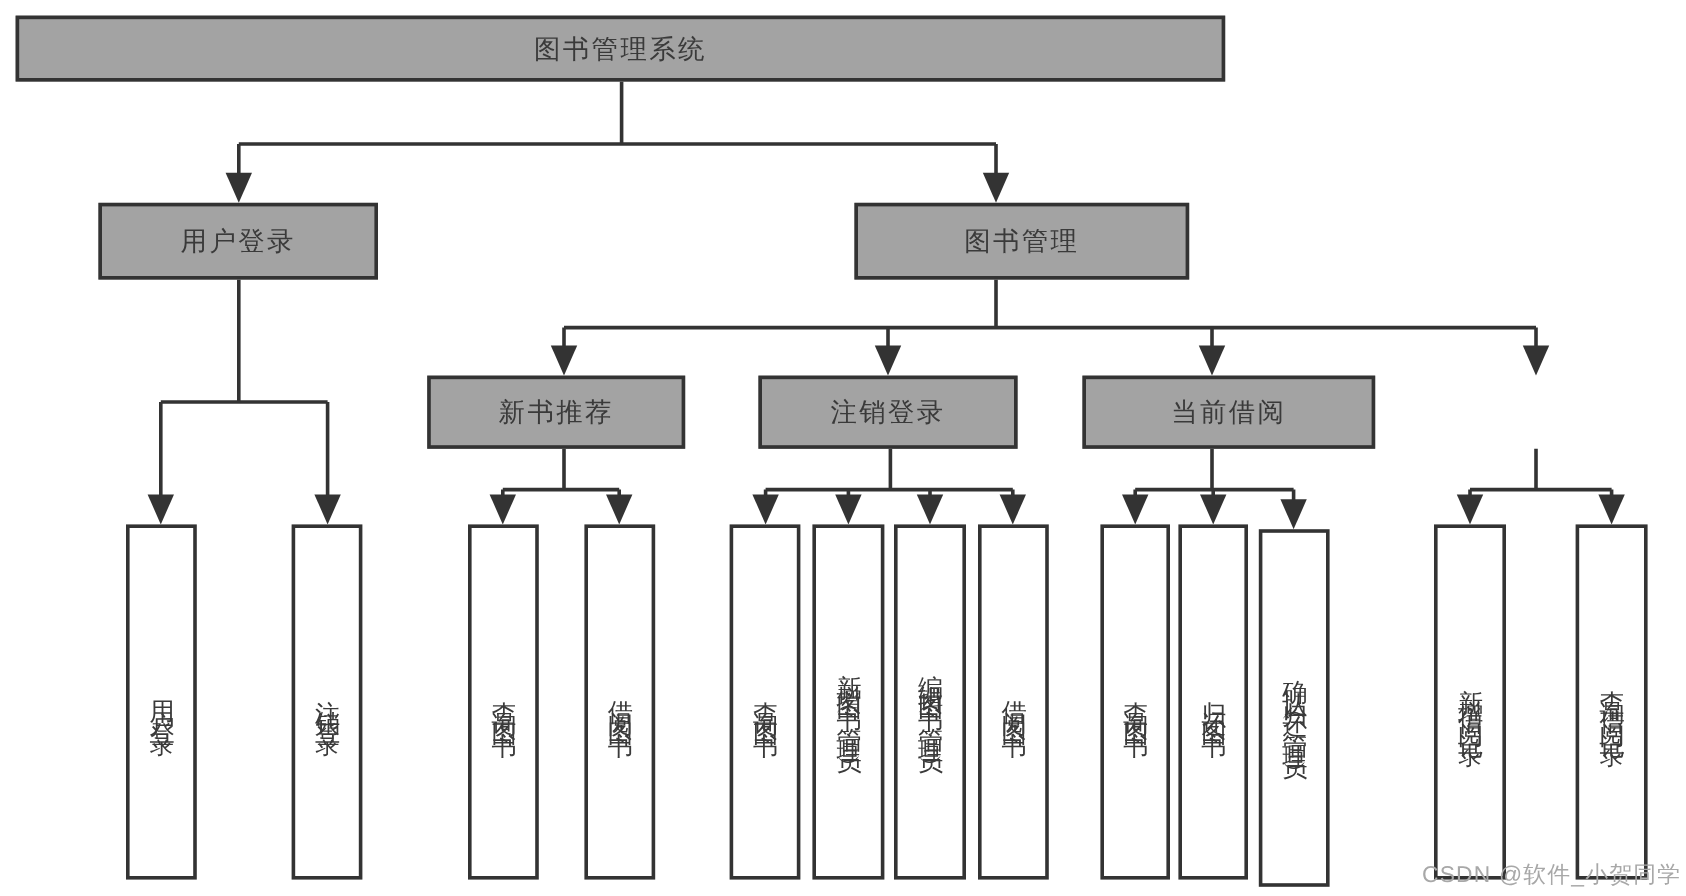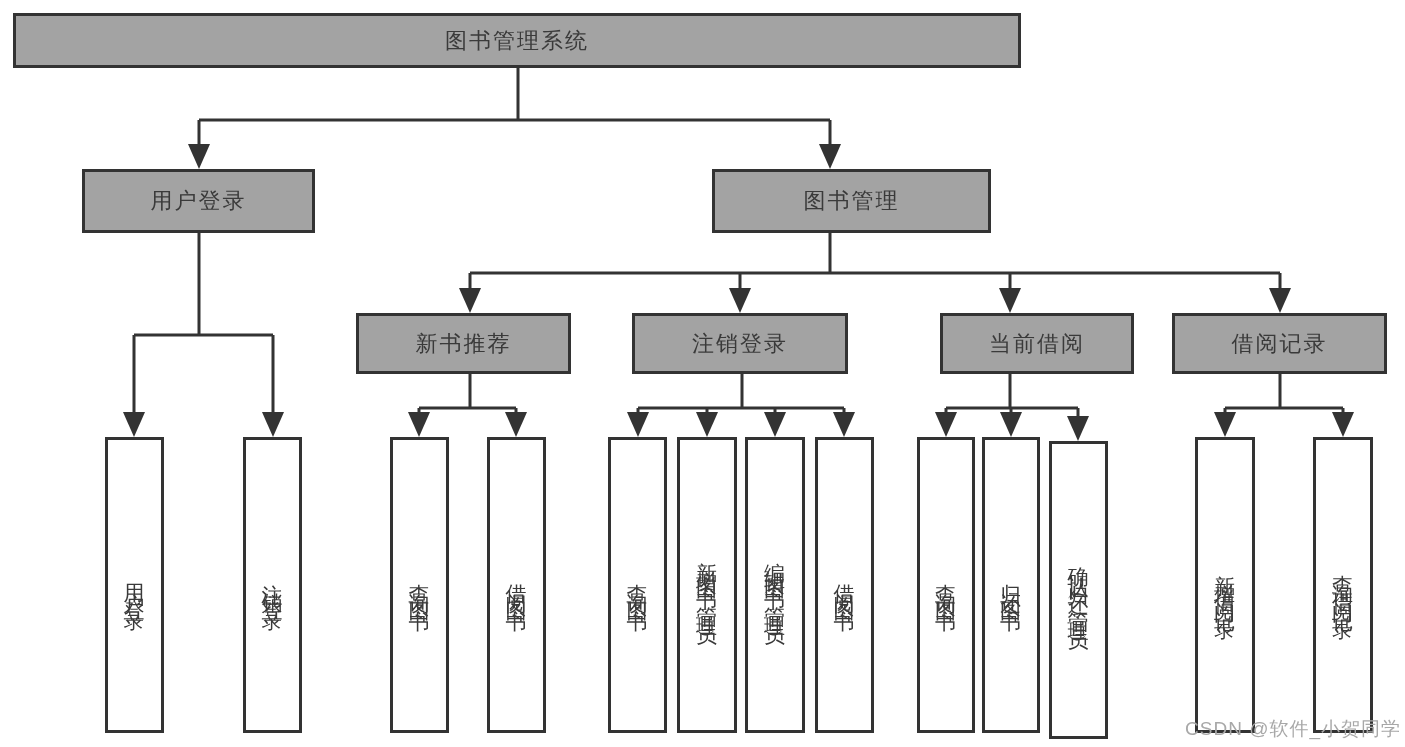--- a/index.html
+++ b/index.html
@@ -112,22 +112,21 @@
     </g>
   </svg>
 
   <div class="hbox" style="left:13px;top:13px;width:1008px;height:55px">图书管理系统</div>
 
   <div class="hbox" style="left:82px;top:169px;width:233px;height:64px">用户登录</div>
   <div class="hbox" style="left:712px;top:169px;width:279px;height:64px">图书管理</div>
 
   <div class="hbox" style="left:356px;top:313px;width:215px;height:61px">新书推荐</div>
   <div class="hbox" style="left:632px;top:313px;width:216px;height:61px">注销登录</div>
-  <div class="hbox" style="left:940px;top:313px;width:194px;height:61px">当前借阅</div>
-  <div class="hbox" style="left:1172px;top:313px;width:215px;height:61px">借阅记录</div>
+  <div class="hbox" style="left:902px;top:313px;width:244px;height:61px">当前借阅</div>
 
   <div class="vbox" style="left:105px">用户登录</div>
   <div class="vbox" style="left:243px">注销登录</div>
 
   <div class="vbox" style="left:390px">查询图书</div>
   <div class="vbox" style="left:487px">借阅图书</div>
 
   <div class="vbox" style="left:608px">查询图书</div>
   <div class="vbox" style="left:677px;width:60px">新增图书（管理员）</div>
   <div class="vbox" style="left:745px;width:60px">编辑图书（管理员）</div>

